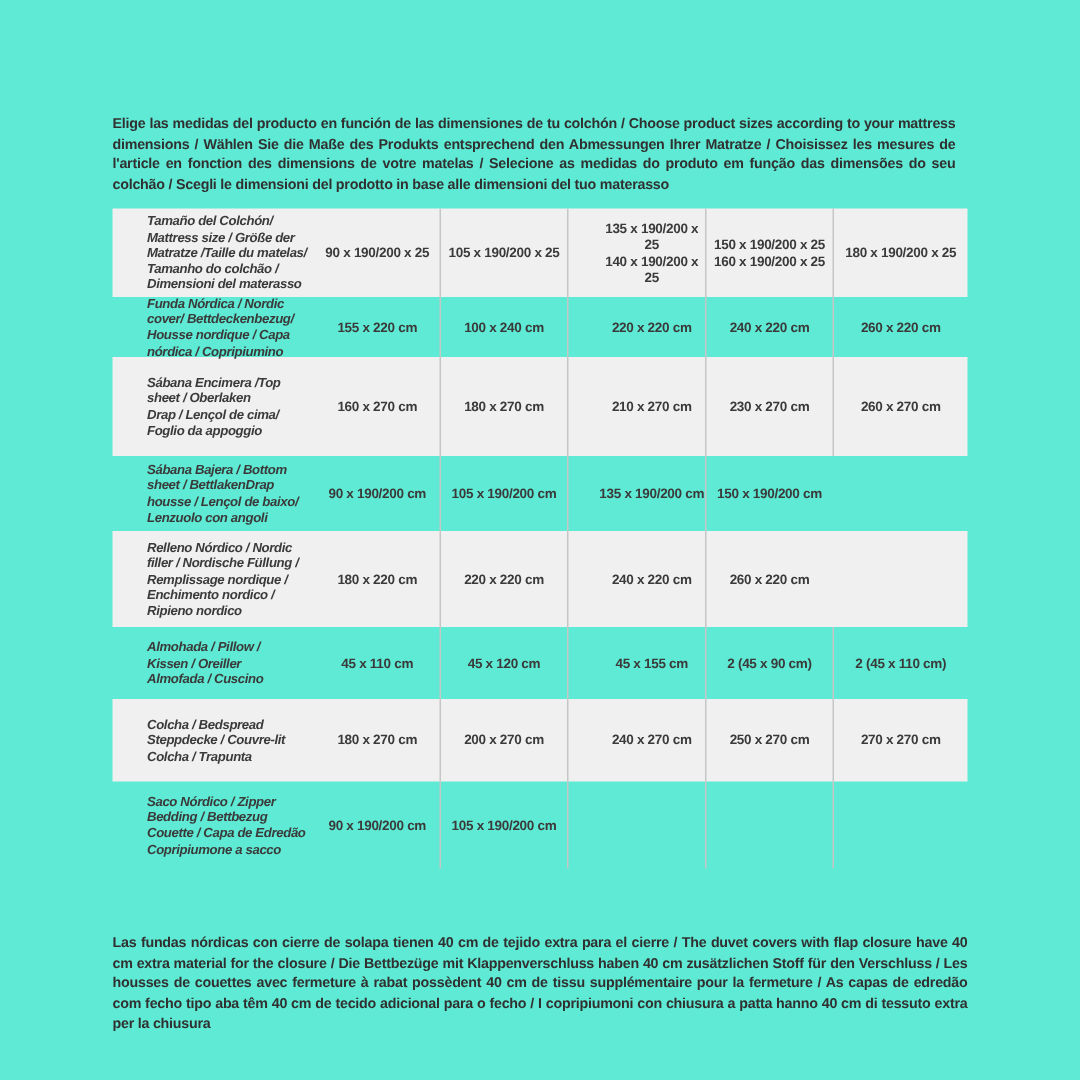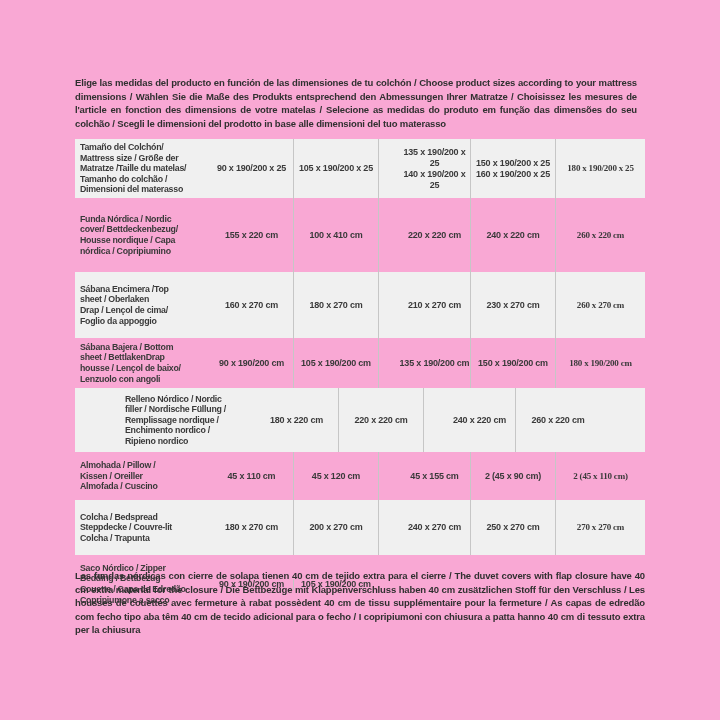--- a/index.html
+++ b/index.html
@@ -1,20 +1,20 @@
 <!DOCTYPE html>
 <html><head>
 <meta charset="utf-8">
 <style>
   html, body { margin: 0; padding: 0; background: #ffffff; }
   .page {
     position: relative;
     width: 720px;
     height: 720px;
-    background: #f9a8d4;
+    background: #5eead4;
     font-family: "Liberation Sans", sans-serif;
     overflow: hidden;
   }
   .intro {
     position: absolute;
     left: 75px;
     top: 76px;
     width: 562px;
     font-size: 9.5px;
     font-weight: bold;
@@ -25,59 +25,60 @@
   }
   .size-table {
     position: absolute;
     left: 75px;
     top: 139px;
     width: 570px;
   }
   .row { display: flex; }
   .row:nth-child(odd) { background: #f0f0f0; }
   .row:nth-child(1) { height: 59px; }
-  .row:nth-child(2) { height: 74px; }
+  .row:nth-child(2) { height: 40px; }
   .row:nth-child(3) { height: 66px; }
   .row:nth-child(4) { height: 50px; }
-  .row:nth-child(5) { height: 64px; justify-content: center; }
+  .row:nth-child(5) { height: 64px; }
   .row:nth-child(6) { height: 48px; }
   .row:nth-child(7) { height: 55px; }
-  .row:nth-child(8) { height: 58px; align-items: center; }
+  .row:nth-child(8) { height: 58px; }
   .cell {
     display: flex;
     align-items: center;
     box-sizing: border-box;
     font-weight: bold;
     color: #3a3a3a;
     white-space: pre-line;
   }
   .label-cell {
     width: 135px;
-    padding-left: 5px;
+    padding-left: 23px;
     font-size: 8.8px;
     line-height: 10.6px;
     letter-spacing: -0.25px;
+    font-style: italic;
   }
   .value-cell {
     justify-content: center;
     text-align: center;
     font-size: 9px;
     line-height: 11px;
     letter-spacing: -0.2px;
   }
   .row > div:nth-child(2) { width: 83px; }
   .row > div:nth-child(3) { width: 85px; }
   .row > div:nth-child(4) { width: 92px; padding-left: 20px; }
   .row > div:nth-child(5) { width: 85px; }
-  .row > div:nth-child(6) { width: 90px; font-family: Liberation Serif, serif; }
+  .row > div:nth-child(6) { width: 90px; }
   .row > div:nth-child(n+3) { border-left: 1px solid #c6c6c6; }
   .footnote {
     position: absolute;
     left: 75px;
-    top: 569px;
+    top: 622px;
     width: 570px;
     font-size: 9.5px;
     font-weight: bold;
     line-height: 13.5px;
     color: #303030;
     text-align: justify;
     letter-spacing: -0.15px;
   }
 </style>
 </head>
@@ -103,21 +104,21 @@
 160 x 190/200 x 25</div>
       <div class="cell value-cell">180 x 190/200 x 25</div>
     </div>
 
     <div class="row">
       <div class="cell label-cell">Funda Nórdica /  Nordic
 cover/ Bettdeckenbezug/
 Housse nordique  / Capa
 nórdica / Copripiumino</div>
       <div class="cell value-cell">155 x 220 cm</div>
-      <div class="cell value-cell">100 x 410 cm</div>
+      <div class="cell value-cell">100 x 240 cm</div>
       <div class="cell value-cell">220 x 220 cm</div>
       <div class="cell value-cell">240 x 220 cm</div>
       <div class="cell value-cell">260 x 220 cm</div>
     </div>
 
     <div class="row">
       <div class="cell label-cell">Sábana Encimera /Top
 sheet / Oberlaken
 Drap / Lençol de cima/
 Foglio da appoggio</div>
@@ -130,21 +131,20 @@
 
     <div class="row">
       <div class="cell label-cell">Sábana Bajera / Bottom
 sheet / BettlakenDrap
 housse / Lençol de baixo/
 Lenzuolo con angoli</div>
       <div class="cell value-cell">90 x 190/200 cm</div>
       <div class="cell value-cell">105 x 190/200 cm</div>
       <div class="cell value-cell">135 x 190/200 cm</div>
       <div class="cell value-cell">150 x 190/200 cm</div>
-      <div class="cell value-cell">180 x 190/200 cm</div>
     </div>
 
     <div class="row">
       <div class="cell label-cell">Relleno Nórdico / Nordic
 filler / Nordische Füllung /
 Remplissage nordique /
 Enchimento nordico /
 Ripieno nordico</div>
       <div class="cell value-cell">180 x 220 cm</div>
       <div class="cell value-cell">220 x 220 cm</div>

